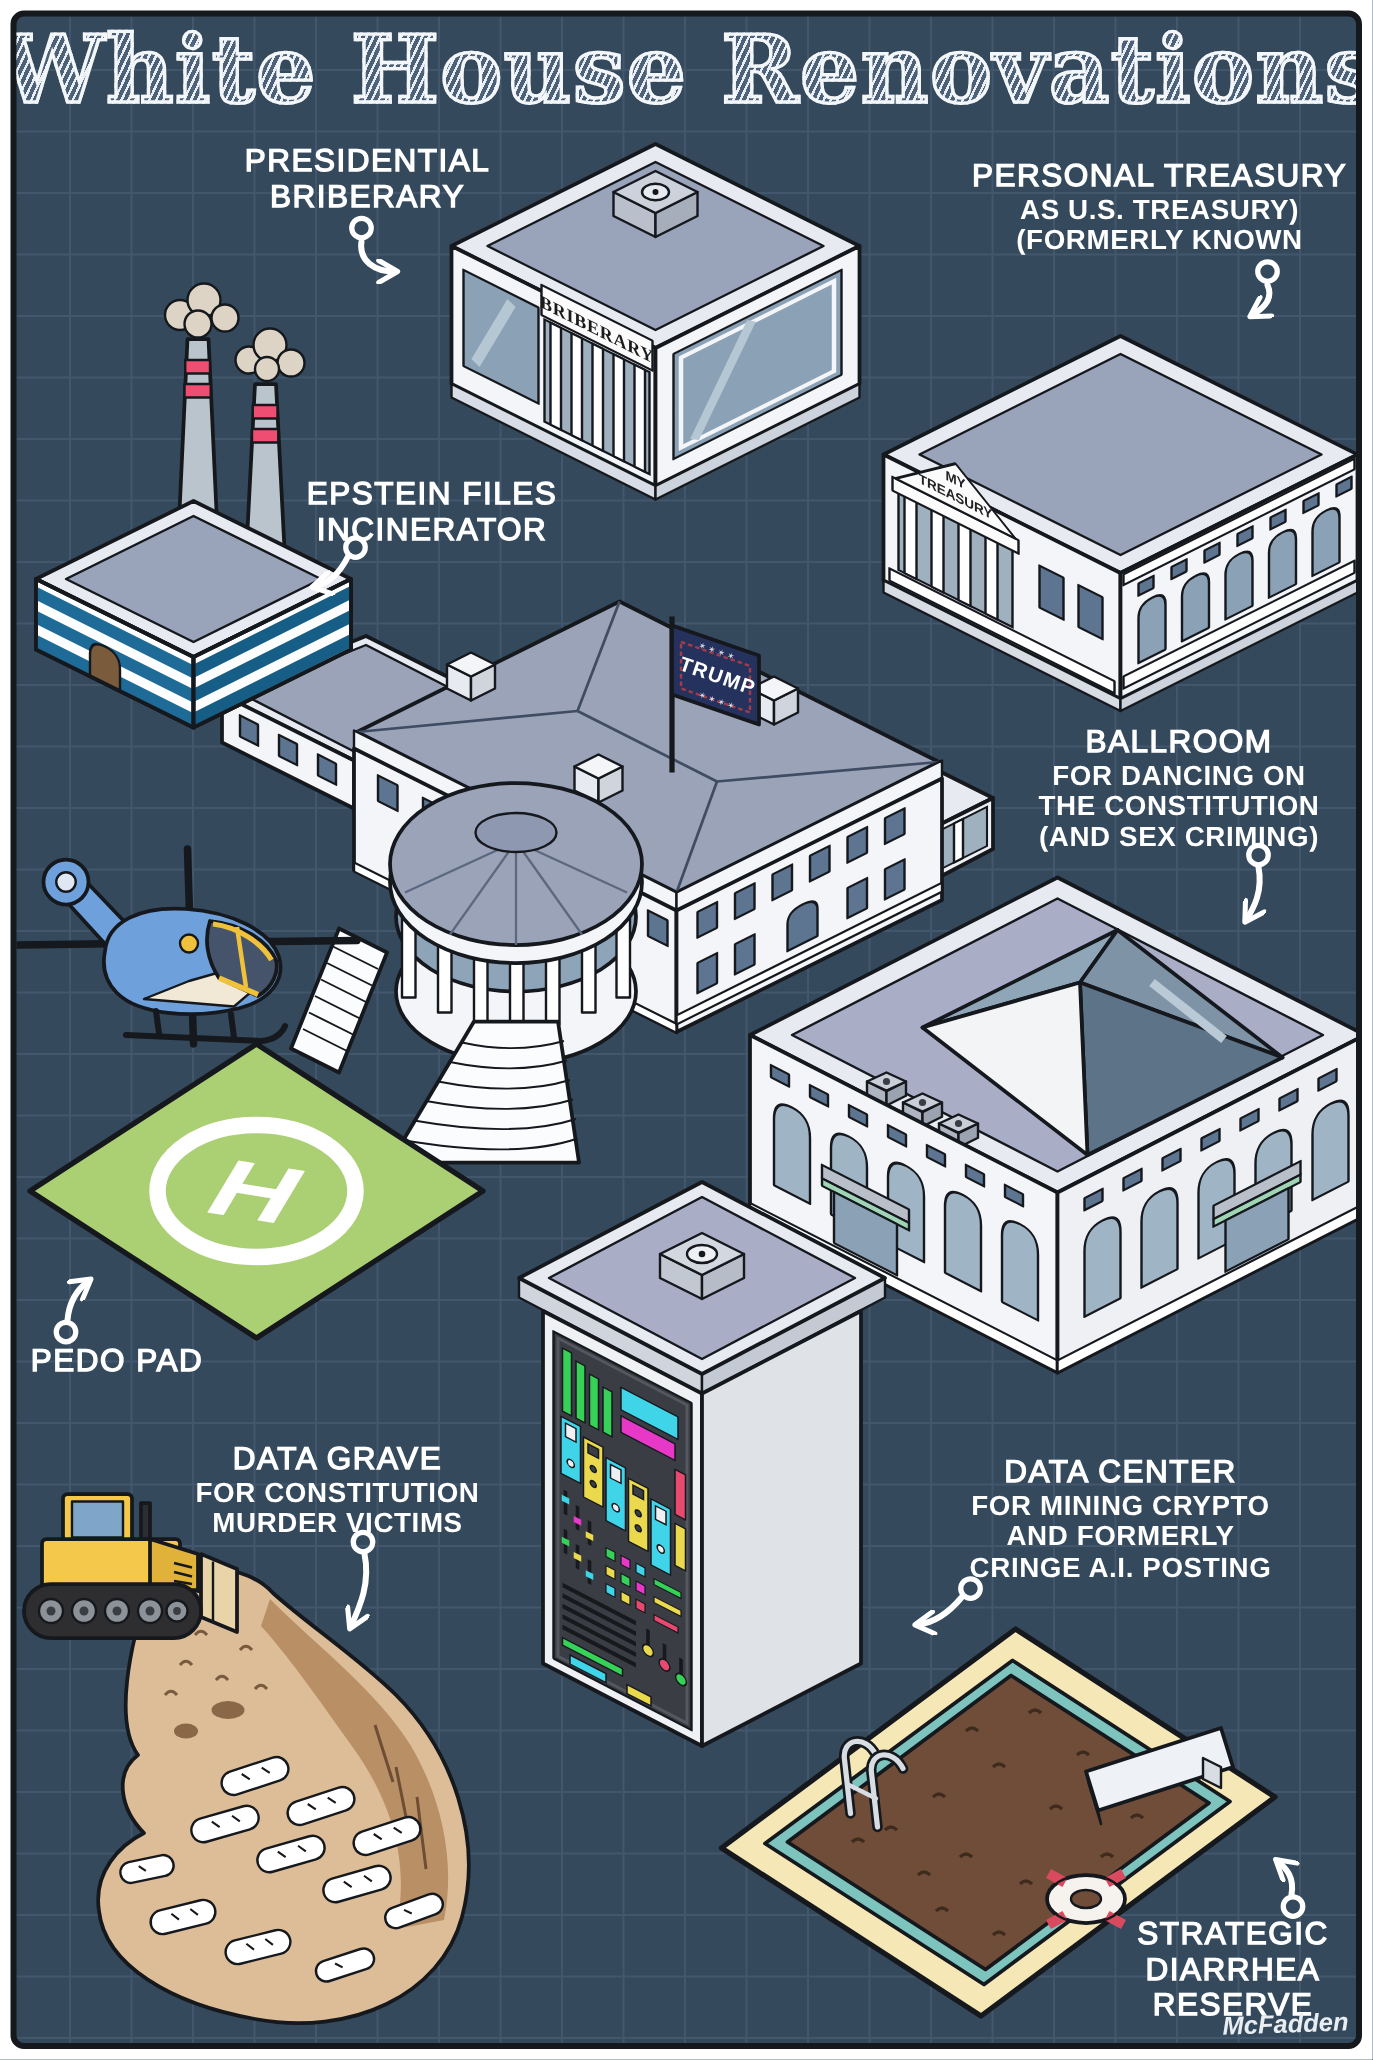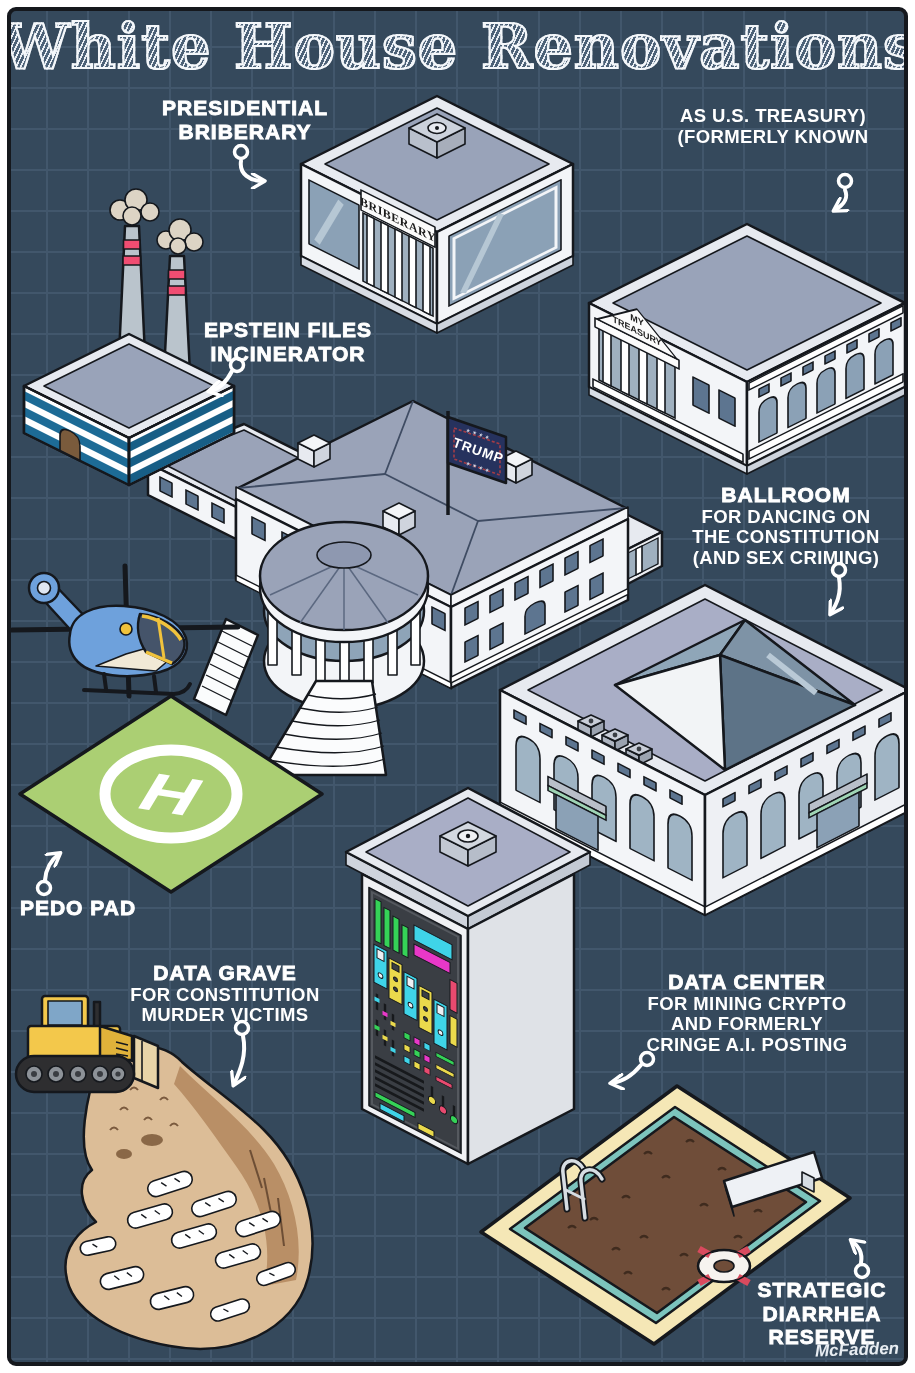--- a/index.html
+++ b/index.html
@@ -11,21 +11,21 @@
     background-size:41px 41px;background-position:-6px -6px;}
   .scene{position:absolute;left:-11px;top:-11px;width:915px;height:1373px;}
   .title{position:absolute;left:0;right:0;top:10px;text-align:center;
     font-family:"DejaVu Serif",serif;font-weight:700;font-size:62px;letter-spacing:1px;white-space:nowrap;
     background-image:repeating-linear-gradient(115deg,#e9eef4 0 1.6px, rgba(95,117,142,.55) 1.6px 4.2px);
     -webkit-background-clip:text;background-clip:text;color:transparent;
     -webkit-text-stroke:2.2px #f4f7fa;}
   .bld{position:absolute;}
   .arrows{position:absolute;left:0;top:0;pointer-events:none;}
   .lbl{position:absolute;transform:translateX(-50%);color:#fff;text-align:center;line-height:1.12;white-space:nowrap;}
-  .lbl .t{font-size:21px;font-weight:bold;letter-spacing:1px;-webkit-text-stroke:.9px #fff;}
+  .lbl .t{font-size:21px;font-weight:normal;letter-spacing:1px;-webkit-text-stroke:.9px #fff;}
   .lbl .s{font-size:18.5px;font-weight:bold;letter-spacing:.4px;}
   .signature{position:absolute;right:16px;top:1340px;color:#e8edf2;font-size:17px;font-weight:bold;font-style:italic;transform:rotate(-2deg);}
   svg{overflow:visible;}
   svg *{vector-effect:none;}
   .ol{stroke:#15181d;stroke-width:2.5;stroke-linejoin:round;stroke-linecap:round;}
   .ol1{stroke:#15181d;stroke-width:1.6;stroke-linejoin:round;stroke-linecap:round;}
 </style>
 </head>
 <body>
 
@@ -686,20 +686,21 @@
               <path d="M861,1263 C863,1252 858,1246 852,1241" marker-end="url(#ah)"></path>
             </g>
     </g>
   </svg>
 
   <div class="lbl" style="left:245px;top:96px;">
     <div class="t">PRESIDENTIAL</div>
     <div class="t">BRIBERARY</div>
   </div>
   <div class="lbl" style="left:773px;top:106px;">
+    <div class="t">PERSONAL TREASURY</div>
     <div class="s">AS U.S. TREASURY)</div>
     <div class="s">(FORMERLY KNOWN</div>
   </div>
   <div class="lbl" style="left:786px;top:483px;">
     <div class="t">BALLROOM</div>
     <div class="s">FOR DANCING ON</div>
     <div class="s">THE CONSTITUTION</div>
     <div class="s">(AND SEX CRIMING)</div>
   </div>
   <div class="lbl" style="left:288px;top:318px;">

